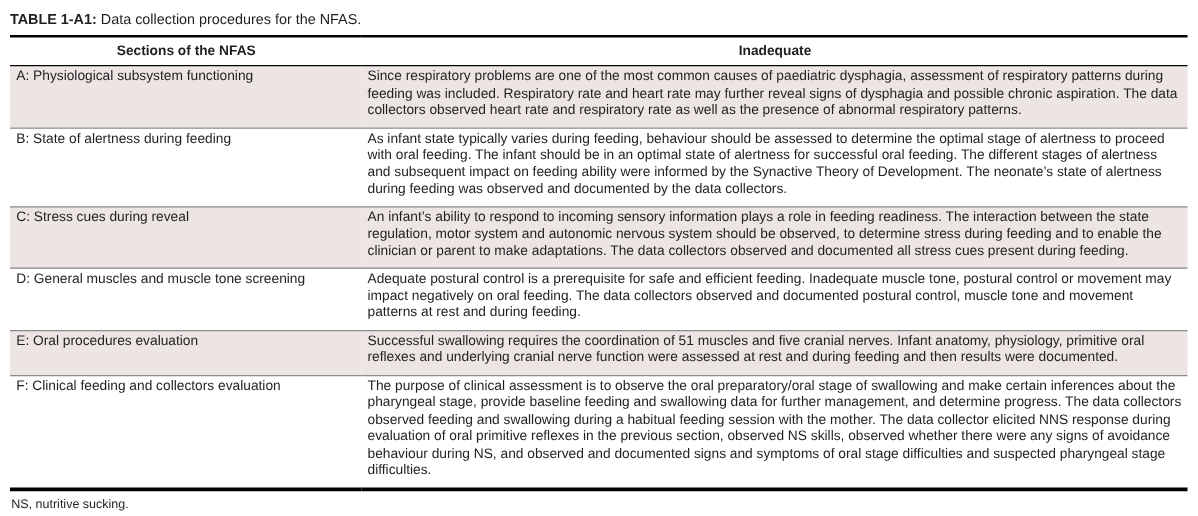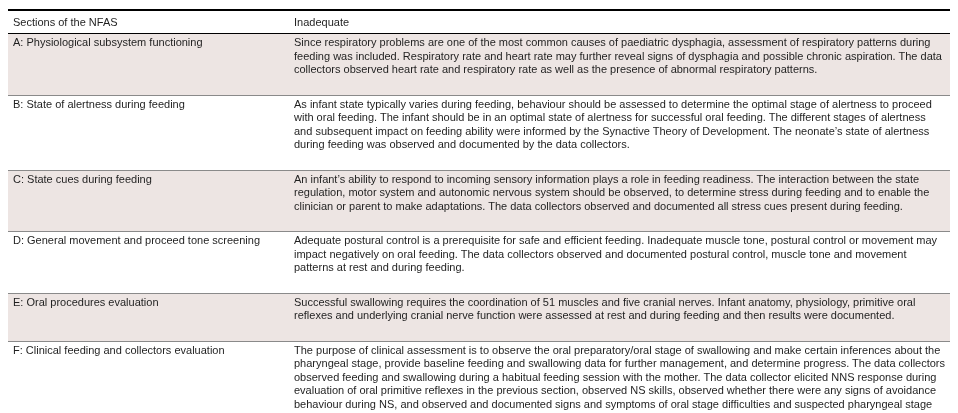--- a/index.html
+++ b/index.html
@@ -24,74 +24,77 @@
   }
   .title .bold { font-weight: bold; }
   table.nfas {
     width: 942px;
     border-collapse: collapse;
     border-top: 2px solid #000000;
     border-bottom: 3px solid #000000;
     table-layout: fixed;
   }
   th {
-    text-align: left;
-    font-weight: normal;
+    text-align: center;
+    font-weight: bold;
     font-size: 11px;
     line-height: 13px;
     padding: 5px 4px 4px 5px;
     border-bottom: 1.5px solid #000000;
     vertical-align: top;
   }
   th.col-sections { width: 272px; }
   td {
     vertical-align: top;
     font-size: 11px;
     line-height: 13.5px;
-    padding: 2px 4px 18px 5px;
+    padding: 2px 4px 6px 5px;
   }
   tbody tr + tr td { border-top: 1px solid #8a8a8a; margin-top: 42px; }
   tr.shaded { background: #ede5e3; }
   .footnote {
     width: 942px;
     box-sizing: border-box;
     font-size: 10px;
     line-height: 12px;
     padding: 5px 0 7px 1px;
     border-bottom: 5px solid #d946ef;
   }
 </style>
 </head>
 <body>
 
 <div class="page">
 
+  <div class="title">
+    <span class="bold">TABLE 1-A1:</span><span> Data collection procedures for the NFAS.</span>
+  </div>
 
   <table class="nfas">
     <thead>
       <tr>
         <th class="col-sections">Sections of the NFAS</th>
         <th class="col-procedures">Inadequate</th>
       </tr>
     </thead>
     <tbody>
       <tr class="shaded">
         <td>A: Physiological subsystem functioning</td>
         <td>Since respiratory problems are one of the most common causes of paediatric dysphagia, assessment of respiratory patterns during feeding was included. Respiratory rate and heart rate may further reveal signs of dysphagia and possible chronic aspiration. The data collectors observed heart rate and respiratory rate as well as the presence of abnormal respiratory patterns.</td>
       </tr>
       <tr>
         <td>B: State of alertness during feeding</td>
         <td>As infant state typically varies during feeding, behaviour should be assessed to determine the optimal stage of alertness to proceed with oral feeding. The infant should be in an optimal state of alertness for successful oral feeding. The different stages of alertness and subsequent impact on feeding ability were informed by the Synactive Theory of Development. The neonate’s state of alertness during feeding was observed and documented by the data collectors.</td>
       </tr>
       <tr class="shaded">
-        <td>C: State cues during feeding</td>
+        <td>C: Stress cues during reveal</td>
         <td>An infant’s ability to respond to incoming sensory information plays a role in feeding readiness. The interaction between the state regulation, motor system and autonomic nervous system should be observed, to determine stress during feeding and to enable the clinician or parent to make adaptations. The data collectors observed and documented all stress cues present during feeding.</td>
       </tr>
       <tr>
-        <td>D: General movement and proceed tone screening</td>
+        <td>D: General muscles and muscle tone screening</td>
         <td>Adequate postural control is a prerequisite for safe and efficient feeding. Inadequate muscle tone, postural control or movement may impact negatively on oral feeding. The data collectors observed and documented postural control, muscle tone and movement patterns at rest and during feeding.</td>
       </tr>
       <tr class="shaded">
         <td>E: Oral procedures evaluation</td>
         <td>Successful swallowing requires the coordination of 51 muscles and five cranial nerves. Infant anatomy, physiology, primitive oral reflexes and underlying cranial nerve function were assessed at rest and during feeding and then results were documented.</td>
       </tr>
       <tr>
         <td>F: Clinical feeding and collectors evaluation</td>
         <td>The purpose of clinical assessment is to observe the oral preparatory/oral stage of swallowing and make certain inferences about the pharyngeal stage, provide baseline feeding and swallowing data for further management, and determine progress. The data collectors observed feeding and swallowing during a habitual feeding session with the mother. The data collector elicited NNS response during evaluation of oral primitive reflexes in the previous section, observed NS skills, observed whether there were any signs of avoidance behaviour during NS, and observed and documented signs and symptoms of oral stage difficulties and suspected pharyngeal stage difficulties.</td>
       </tr>

